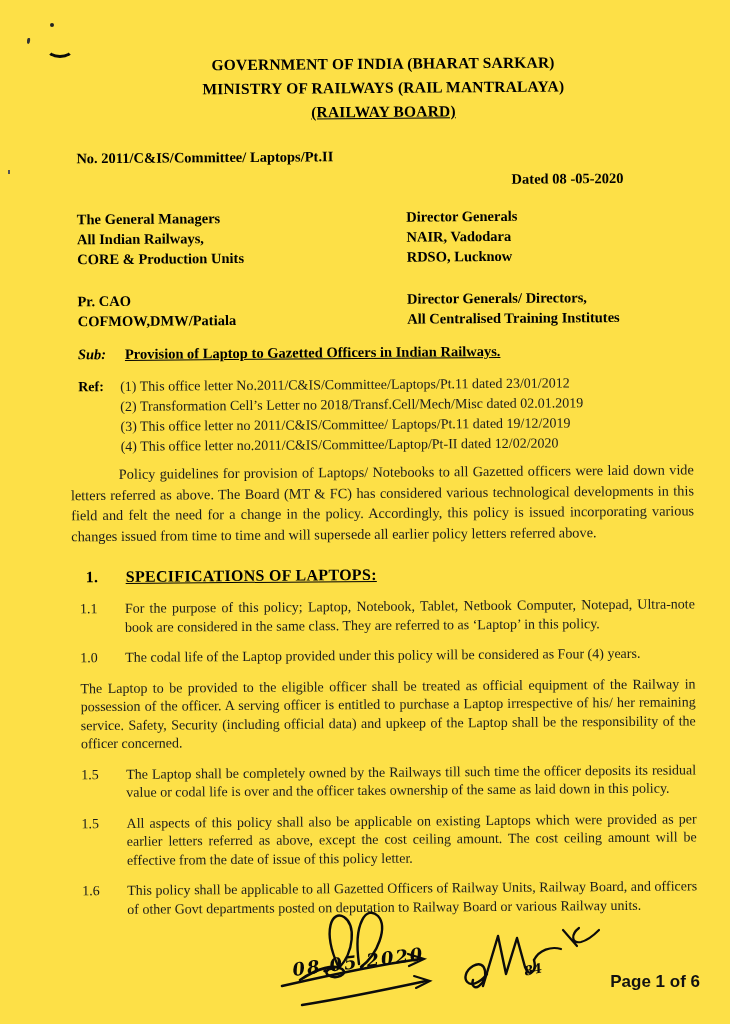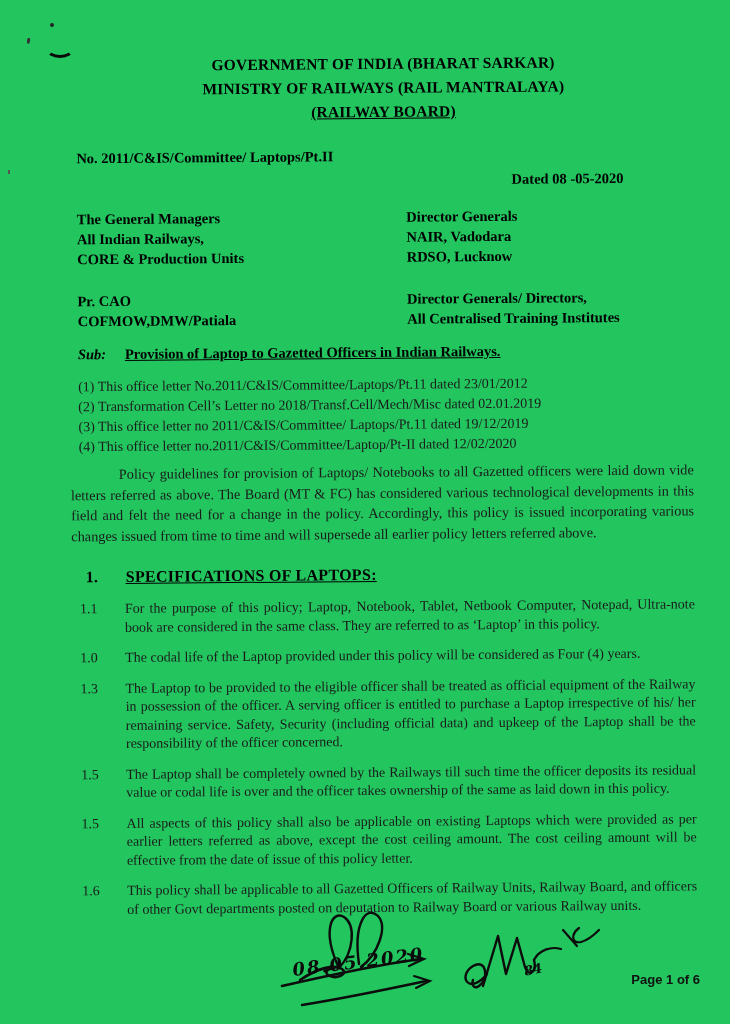--- a/index.html
+++ b/index.html
@@ -2,21 +2,21 @@
 <html><head>
 <meta charset="utf-8">
 <style>
   * { margin:0; padding:0; box-sizing:border-box; }
   html,body { width:730px; height:1024px; background:#ffffff; overflow:hidden; }
   body { font-family:"Liberation Serif", serif; color:#1b1b1b; }
 
   .page {
     position:relative;
     width:730px; height:1024px;
-    background:#22c55e;
+    background:#fde047;
     overflow:hidden;
   }
 
   .content {
     position:relative;
     padding:52px 37px 0 78px;
     transform:rotate(-0.45deg);
     transform-origin:50% 40%;
   }
 
@@ -77,21 +77,21 @@
     position:absolute; left:524px; top:962px;
     font-family:"DejaVu Serif", serif; font-style:italic; font-weight:700;
     font-size:13px; color:#0a0a0a;
     transform:rotate(-12deg);
   }
 
   
   .page-number {
     position:absolute; right:30px; top:972px;
     font-family:"Liberation Sans", sans-serif; font-weight:700;
-    font-size:13px; color:#111;
+    font-size:17px; color:#111;
   }
 
   
   .speck-dot { position:absolute; left:50px; top:23px; width:4px; height:4px; background:#222; border-radius:50%; }
   .speck-comma { position:absolute; left:27px; top:38px; width:3px; height:6px; background:#333; border-radius:40% 40% 60% 60%; transform:rotate(8deg); }
   .speck-arc { position:absolute; left:46px; top:40px; width:28px; height:18px; border:3px solid transparent; border-bottom:3.5px solid #0a0a0a; border-radius:50%; }
   .speck-tick { position:absolute; left:8px; top:170px; width:2px; height:4px; background:#555; }
 </style>
 </head>
 <body>
@@ -140,20 +140,21 @@
         </div>
       </div>
     </div>
 
     <div class="subject">
       <span class="lbl">Sub:</span>
       <span class="txt">Provision of Laptop to Gazetted Officers in Indian Railways.</span>
     </div>
 
     <div class="references">
+      <span class="lbl">Ref:</span>
       <div class="ref-list">
         <div class="ref-item">(1) This office letter No.2011/C&amp;IS/Committee/Laptops/Pt.11 dated 23/01/2012</div>
         <div class="ref-item">(2) Transformation Cell’s Letter no 2018/Transf.Cell/Mech/Misc dated 02.01.2019</div>
         <div class="ref-item">(3) This office letter no 2011/C&amp;IS/Committee/ Laptops/Pt.11 dated 19/12/2019</div>
         <div class="ref-item">(4) This office letter no.2011/C&amp;IS/Committee/Laptop/Pt-II dated 12/02/2020</div>
       </div>
     </div>
 
     <p class="intro">Policy guidelines for provision of Laptops/ Notebooks to all Gazetted officers were laid down vide letters referred as above. The Board (MT &amp; FC) has considered various technological developments in this field and felt the need for a change in the policy. Accordingly, this policy is issued incorporating various changes issued from time to time and will supersede all earlier policy letters referred above.</p>
 
@@ -165,21 +166,20 @@
     <div class="clauses">
       <div class="clause">
         <span class="num">1.1</span>
         <span class="txt">For the purpose of this policy; Laptop, Notebook, Tablet, Netbook Computer, Notepad, Ultra-note book are considered in the same class. They are referred to as ‘Laptop’ in this policy.</span>
       </div>
       <div class="clause">
         <span class="num">1.0</span>
         <span class="txt">The codal life of the Laptop provided under this policy will be considered as Four (4) years.</span>
       </div>
       <div class="clause">
-        <span class="num">1.3</span>
         <span class="txt">The Laptop to be provided to the eligible officer shall be treated as official equipment of the Railway in possession of the officer. A serving officer is entitled to purchase a Laptop irrespective of his/ her remaining service. Safety, Security (including official data) and upkeep of the Laptop shall be the responsibility of the officer concerned.</span>
       </div>
       <div class="clause">
         <span class="num">1.5</span>
         <span class="txt">The Laptop shall be completely owned by the Railways till such time the officer deposits its residual value or codal life is over and the officer takes ownership of the same as laid down in this policy.</span>
       </div>
       <div class="clause">
         <span class="num">1.5</span>
         <span class="txt">All aspects of this policy shall also be applicable on existing Laptops which were provided as per earlier letters referred as above, except the cost ceiling amount. The cost ceiling amount will be effective from the date of issue of this policy letter.</span>
       </div>

